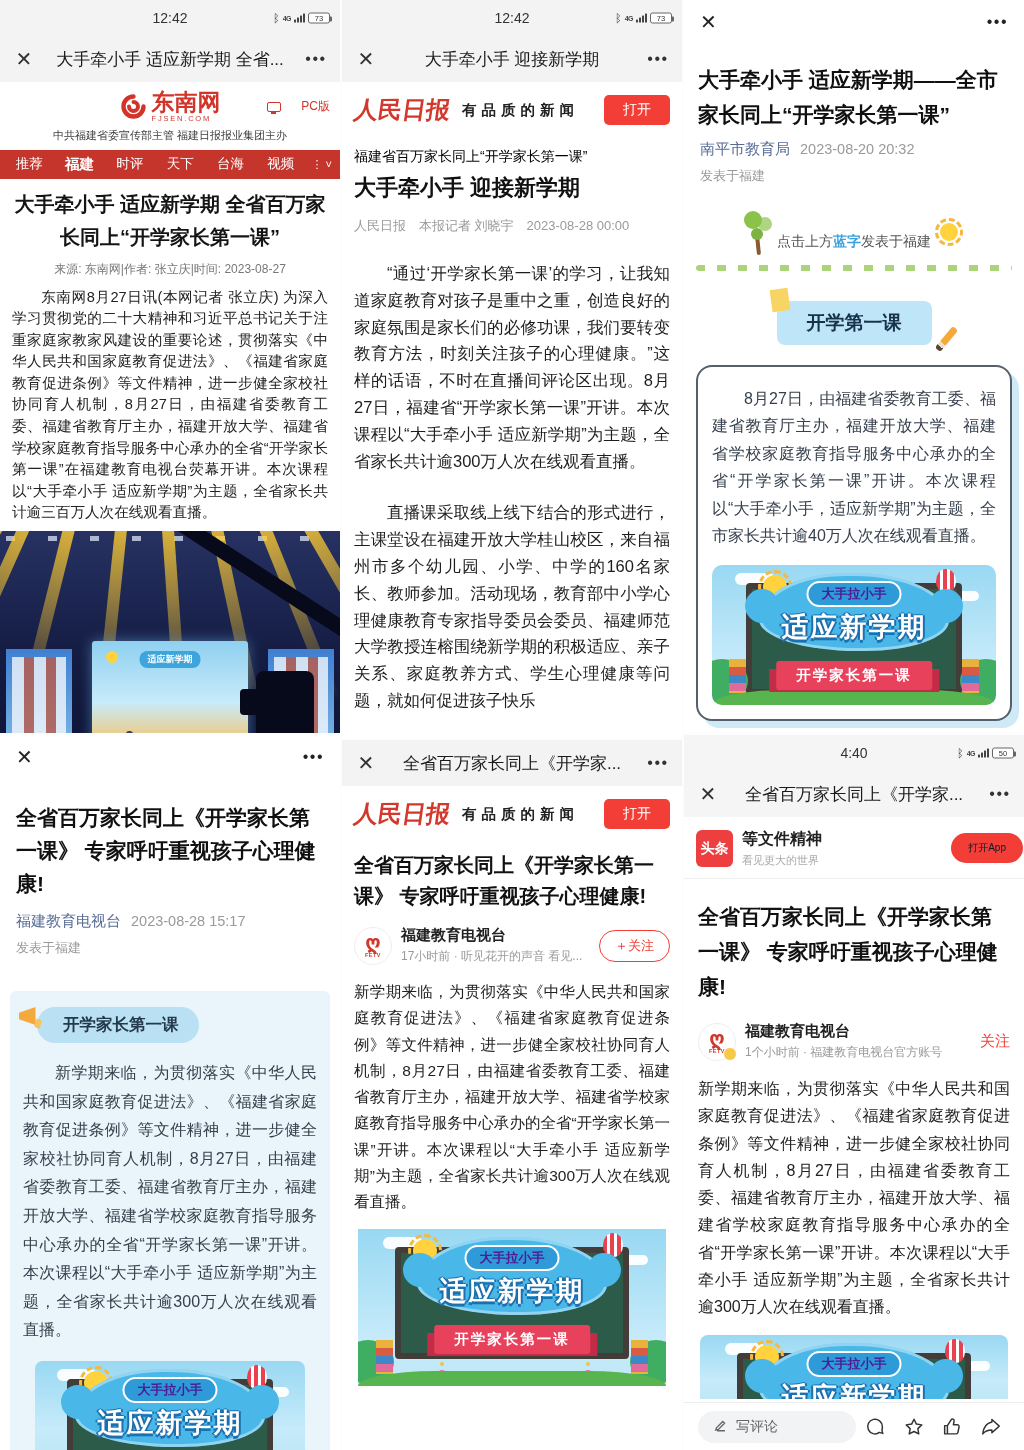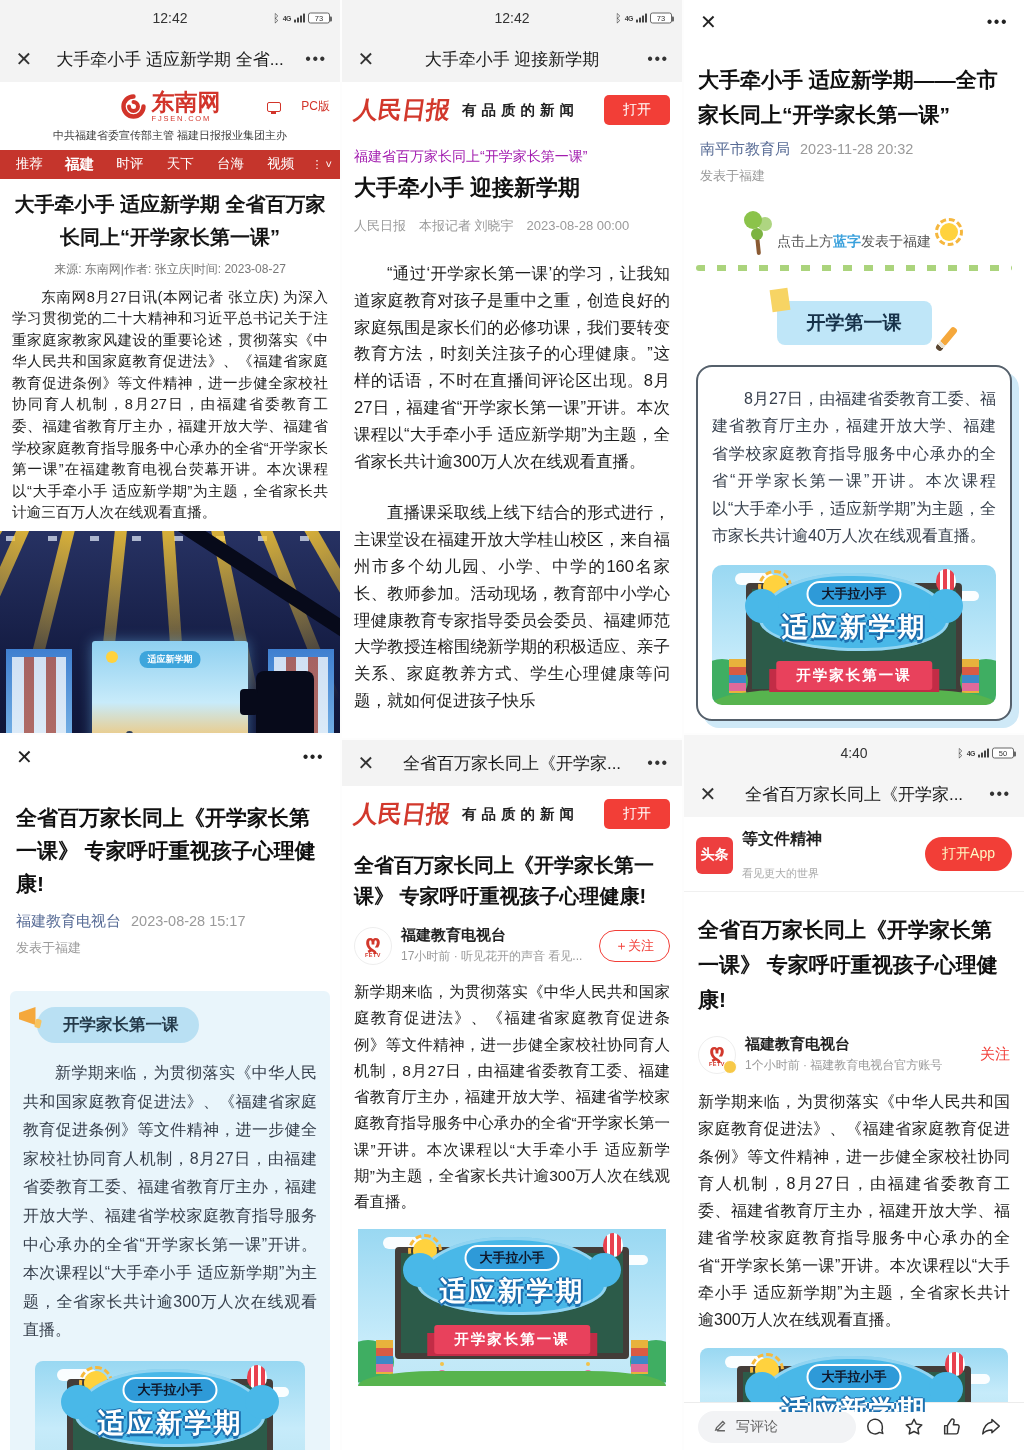--- a/index.html
+++ b/index.html
@@ -91,37 +91,37 @@
 .bb-cloud.c1{left:8%;top:8px;width:40px;height:12px}
 .bb-cloud.c2{right:6%;top:26px;width:34px;height:10px}
 .bb-board{position:absolute;left:12%;right:12%;top:18px;height:112px;background:#2c5b49;border:6px solid #433d39;border-radius:4px}
 .bb-chalk{position:absolute;left:10px;top:10px;color:#bfe0d2;font-size:9px;letter-spacing:3px;opacity:.85}
 .bb-sun{position:absolute;left:18%;top:10px;width:24px;height:24px;border-radius:50%;background:#ffd23e;outline:3px dashed #f6b93d;outline-offset:2px}
 .bb-balloon{position:absolute;right:14%;top:4px;width:20px;height:24px;border-radius:50% 50% 46% 46%;background:repeating-linear-gradient(90deg,#e8414f 0 4px,#fff 4px 7px)}
 .bb-balloon::after{content:"";position:absolute;left:7px;bottom:-6px;width:6px;height:5px;background:#b9893d}
 .bb-bubble{position:absolute;left:50%;top:8px;transform:translateX(-50%);width:190px;height:78px;background:#49b8e8;border-radius:48% 52% 46% 54%/62% 60% 40% 42%;box-shadow:inset 0 0 0 3px rgba(255,255,255,.4)}
 .bb-bubble::before,.bb-bubble::after{content:"";position:absolute;top:16px;width:34px;height:34px;border-radius:50%;background:#49b8e8}
 .bb-bubble::before{left:-14px}.bb-bubble::after{right:-14px}
-.bb-pill{position:absolute;left:50%;top:16px;transform:translateX(-50%);background:#2e9ad8;border:2px solid #fff;border-radius:999px;color:#0f172a;font-size:13px;font-weight:800;padding:2px 13px;white-space:nowrap;z-index:2}
+.bb-pill{position:absolute;left:50%;top:16px;transform:translateX(-50%);background:#2e9ad8;border:2px solid #fff;border-radius:999px;color:#4c1d95;font-size:13px;font-weight:800;padding:2px 13px;white-space:nowrap;z-index:2}
 .bb-headline{position:absolute;left:50%;top:44px;transform:translateX(-50%);font-size:27px;font-weight:900;color:#fff;white-space:nowrap;letter-spacing:2px;z-index:2;text-shadow:0 2.5px 0 #1d6fae,2px 0 0 #1d6fae,-2px 0 0 #1d6fae,0 -1.5px 0 #1d6fae}
 .bb-ribbon{position:absolute;left:50%;top:96px;transform:translateX(-50%);background:#e8415c;color:#fff;font-size:14.5px;font-weight:800;letter-spacing:2px;padding:5px 20px;white-space:nowrap;z-index:3;border-radius:3px;box-shadow:-10px 5px 0 -3px #c22c46,10px 5px 0 -3px #c22c46}
 .bb-grass{position:absolute;left:0;right:0;bottom:0;height:15px;background:#57b44e;border-radius:40% 40% 0 0/160% 160% 0 0}
 .bb-bush{position:absolute;bottom:2px;width:52px;height:44px;background:#3fae62;border-radius:50%}
 .bb-bush.l{left:-16px}.bb-bush.r{right:-16px}
 .bb-books{position:absolute;bottom:12px;width:17px;height:34px;background:repeating-linear-gradient(180deg,#e8b23c 0 8px,#d95b43 8px 16px,#3e88c7 16px 24px,#e06a9a 24px 32px)}
 .bb-books.l{left:6%}.bb-books.r{right:6%}
 .bb-flower{position:absolute;bottom:8px;width:8px;height:8px;border-radius:50%;background:#e86fa0;box-shadow:0 -10px 0 -2px #f3c24a}
 .bb-flower.f1{left:26%}.bb-flower.f2{right:24%}
 
 
 .rmrb-bannerrow{height:56px;display:flex;align-items:center;padding:0 12px;gap:12px;position:relative;background:#fff}
 .rmrb-logo{color:#d2382c;font-size:24px;font-weight:800;font-family:"Liberation Serif","DejaVu Serif",serif;transform:skewX(-8deg);white-space:nowrap}
 .rmrb-slogan{font-size:14.5px;color:#222;letter-spacing:5px;font-weight:600;white-space:nowrap}
 .open-btn{position:absolute;right:12px;top:50%;transform:translateY(-50%);background:#f23e37;color:#fff;font-size:14px;border-radius:5px;padding:6px 19px;cursor:pointer}
-.c-kicker{padding:10px 12px 0;color:#a21caf;font-size:14px}
+.c-kicker{padding:10px 12px 0;color:#000000;font-size:14px}
 .c-title{padding:7px 12px 0;font-size:22px;font-weight:800;color:#111}
 .c-meta{padding:14px 12px 0;font-size:13px;color:#9a9a9a}
 .c-para{padding:0 12px;margin-top:25px;font-size:16.5px;line-height:26.8px;color:#1d1d1d;text-align:justify;text-indent:2em}
 .d-title{padding:8px 12px 0;font-size:20px;font-weight:800;line-height:31px;color:#111}
 .d-author{display:flex;align-items:center;padding:14px 12px 2px;gap:9px}
 .fetv-avatar{width:38px;height:38px;border-radius:50%;border:1px solid #eee;display:flex;flex-direction:column;align-items:center;justify-content:center;background:#fff;position:relative;flex:none}
 .fetv-glyph{color:#d2382c;font-size:19px;font-weight:900;line-height:1}
 .fetv-sub{color:#d2382c;font-size:5.5px;font-weight:700;letter-spacing:.5px}
 .avatar-dot::after{content:"";position:absolute;right:-2px;bottom:-1px;width:12px;height:12px;border-radius:50%;background:#f7c948;border:1.5px solid #fff}
 .author-col{display:flex;flex-direction:column;min-width:0}
@@ -148,22 +148,22 @@
 .e-card{margin:20px 12px 0;border:2px solid #55606b;border-radius:16px;padding:18px 14px 14px;box-shadow:7px 7px 0 #cfe9f7;background:#fff}
 .e-card-body{font-size:16px;line-height:27.4px;color:#37404d;text-align:justify;text-indent:2em}
 .e-banner{margin-top:16px;height:140px;border-radius:10px}
 
 
 #panel-toutiao .statusbar,#panel-toutiao .navbar{background:#f5f5f5}
 .f-header{display:flex;align-items:center;gap:9px;padding:12px 12px 10px;position:relative;border-bottom:1px solid #f0f0f0}
 .tt-logo{width:37px;height:37px;background:#ed3f3f;border-radius:6px;color:#fff;font-size:14px;font-weight:800;display:flex;align-items:center;justify-content:center;flex:none}
 .tt-col{display:flex;flex-direction:column}
 .tt-name{font-size:16px;font-weight:800;color:#222}
-.tt-slogan{font-size:11px;color:#aaa;margin-top:16px}
-.open-pill{position:absolute;right:12px;top:50%;transform:translateY(-50%);background:#f23e37;color:#fef9c3;border-radius:999px;font-size:14px;padding:8px 17px;cursor:pointer}
+.tt-slogan{font-size:11px;color:#aaa;margin-top:3px}
+.open-pill{position:absolute;right:1px;top:50%;transform:translateY(-50%);background:#f23e37;color:#0f172a;border-radius:999px;font-size:10px;padding:8px 17px;cursor:pointer}
 .f-title{padding:20px 14px 4px;font-size:21px;font-weight:800;line-height:35px;color:#111}
 .f-author{display:flex;align-items:center;gap:9px;padding:14px 14px 4px}
 .follow-text{margin-left:auto;color:#f23e37;font-size:15px;cursor:pointer}
 .f-body{padding:10px 14px 0;font-size:16px;line-height:27.3px;color:#222;text-align:justify}
 .f-banner{margin:14px 16px 0;height:64px;border-radius:8px 8px 0 0}
 .f-toolbar{position:absolute;left:0;right:0;bottom:0;height:48px;background:#fff;border-top:1px solid #ececec;display:flex;align-items:center;padding:0 14px;gap:0}
 .comment-pill{background:#f2f3f5;border-radius:999px;height:32px;display:flex;align-items:center;gap:8px;padding:0 16px;color:#666;font-size:14px;width:158px;cursor:text}
 .tb-icon{flex:1;display:flex;justify-content:center;align-items:center;cursor:pointer}
 .tb-icon svg{width:22px;height:22px;stroke:#333;fill:none;stroke-width:1.6;stroke-linecap:round;stroke-linejoin:round}
 .pen-icon svg{width:14px;height:14px;stroke:#666;fill:none;stroke-width:1.6}
@@ -360,21 +360,21 @@
   </div>
 
   <div class="panel" id="panel-npjyj">
     <div class="wx-nav">
       <span class="wx-close">✕</span>
       <span class="wx-more">•••</span>
     </div>
     <div class="e-title">大手牵小手 适应新学期——全市家长同上“开学家长第一课”</div>
     <div class="author-row">
       <span class="author-link">南平市教育局</span>
-      <span class="gray-time">2023-11-28 20:32</span>
+      <span class="gray-time">2023-08-20 20:32</span>
     </div>
     <div class="region-line">发表于福建</div>
     <div class="e-deco">
       <span class="deco-tree"></span>
       <span class="deco-text"><span>点击上方</span><span class="blue-word">蓝字</span><span>发表于福建</span></span>
       <span class="deco-sun"></span>
       <span class="deco-leaves"></span>
     </div>
     <div class="e-badge-wrap">
       <span class="e-badge">开学第一课</span>

